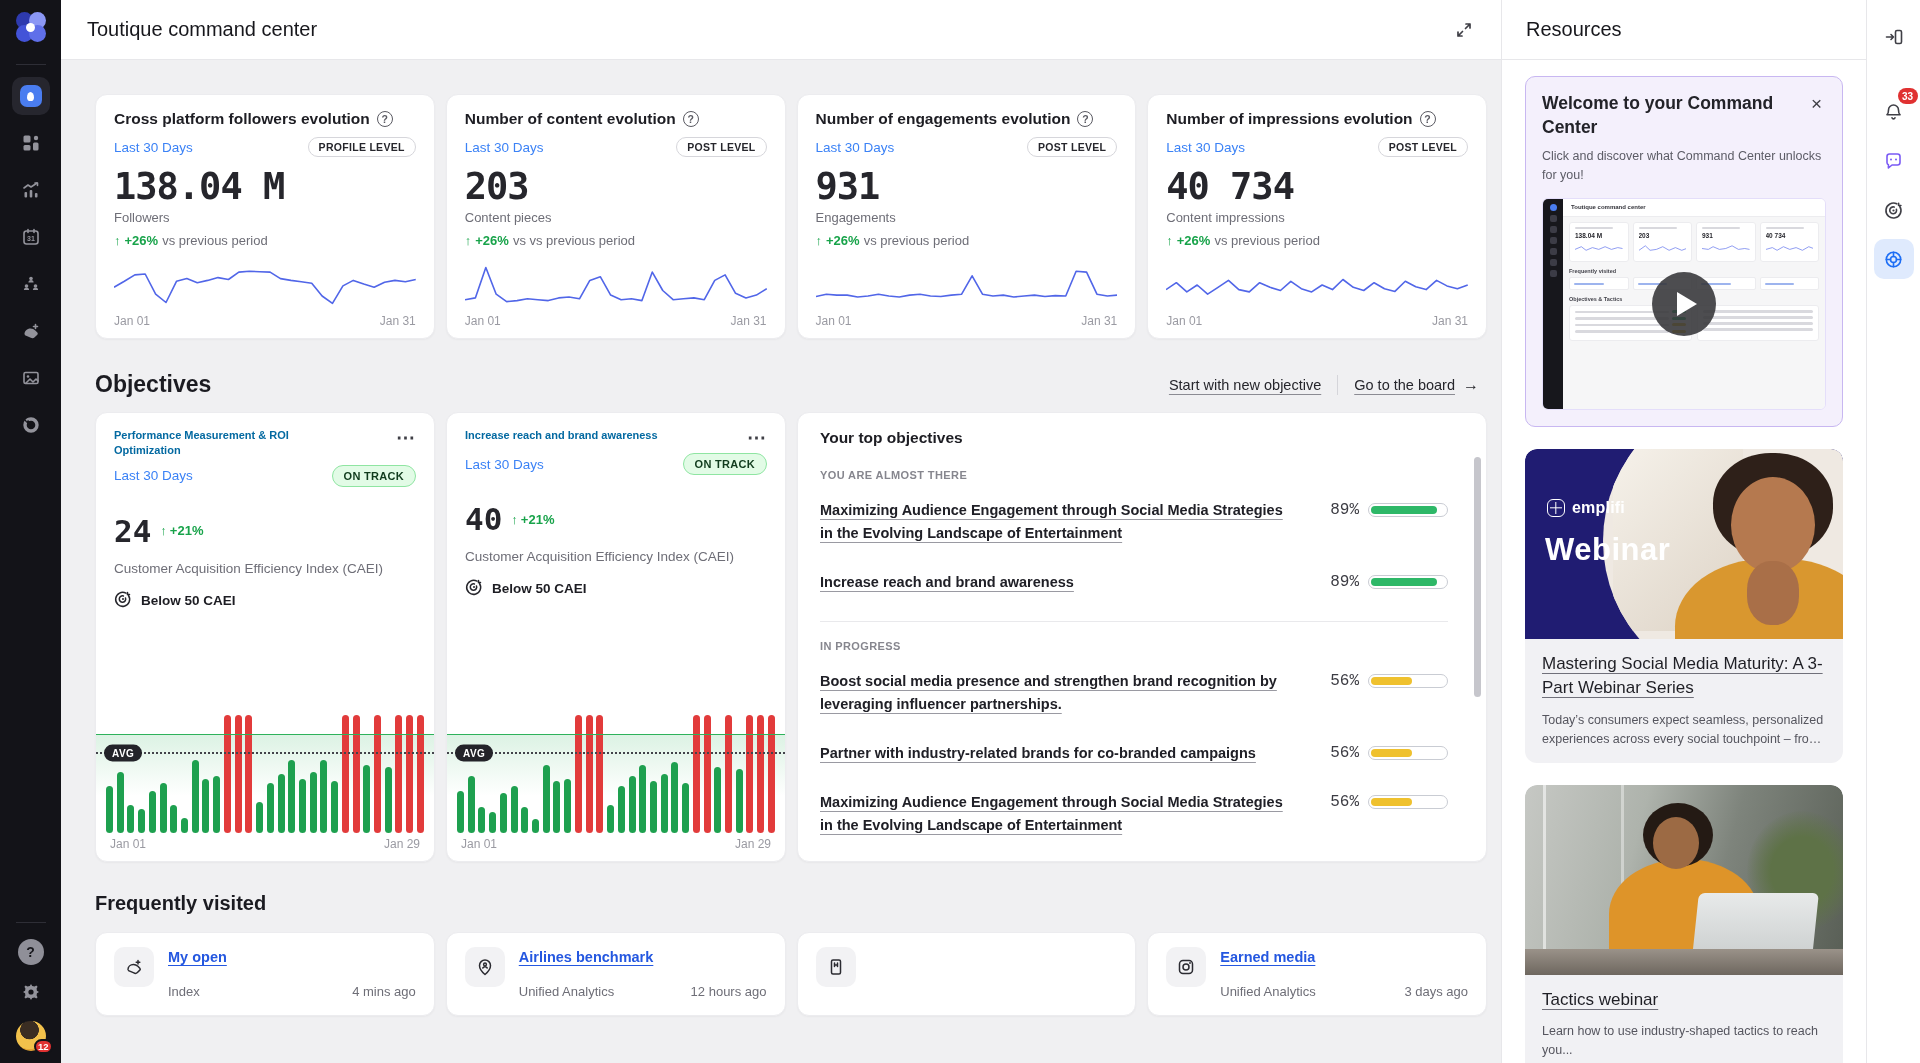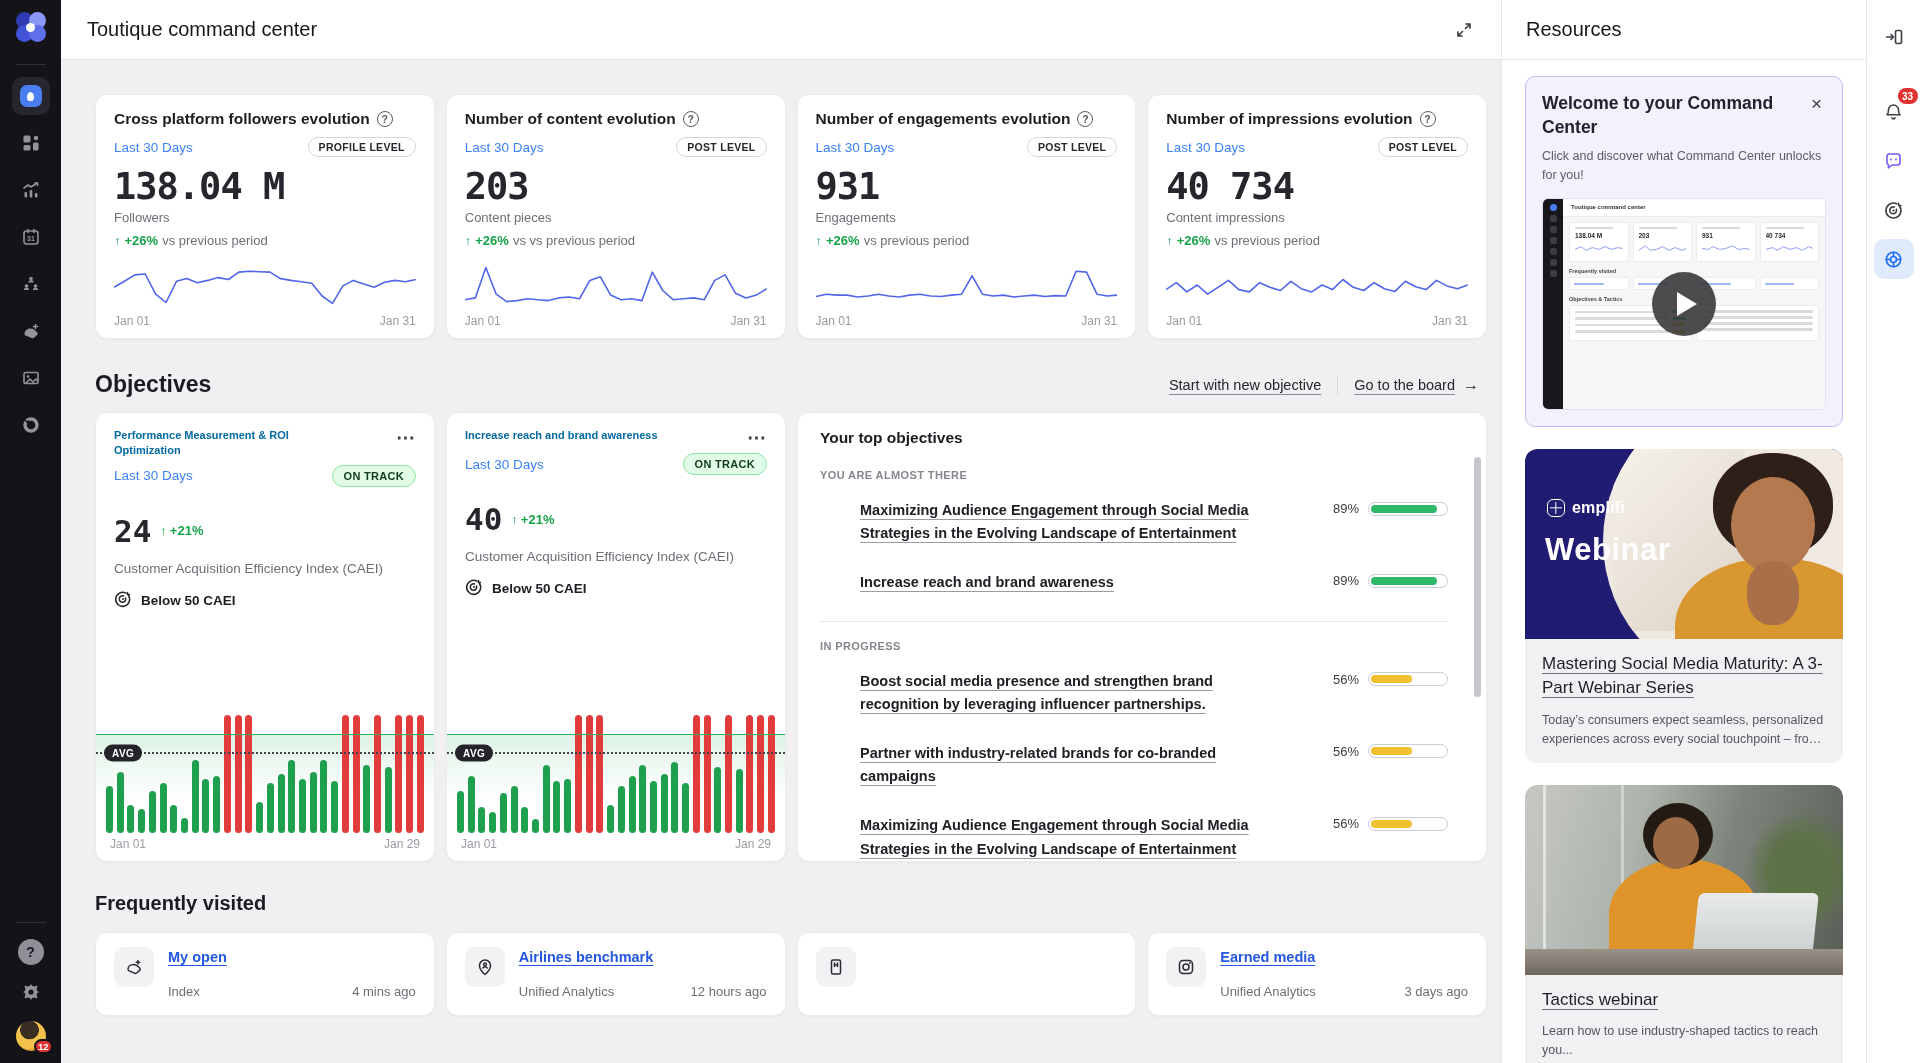--- a/index.html
+++ b/index.html
@@ -91,23 +91,23 @@
   .bar.green { background:#1ea04f; }
   .bar.red { background:#e23b3b; height:100% !important; }
   .bar-x-labels { display:flex; justify-content:space-between; font-size:12px; color:#9a9aa2; padding:4px 14px 10px; }
 
   
   .top-obj-panel { flex:1; background:#fff; border:1px solid #ececef; border-radius:12px; box-shadow:0 1px 2px rgba(20,20,25,.04); padding:16px 10px 10px 22px; position:relative; overflow:hidden; }
   .panel-title { font-size:15.5px; font-weight:700; color:#1d1d23; }
   .panel-list { margin-top:22px; padding-right:28px; }
   .group-label { font-size:11px; font-weight:700; letter-spacing:.4px; color:#86868e; margin-bottom:18px; }
   .obj-item { display:flex; align-items:flex-start; margin-bottom:26px; }
-  .obj-item-link { flex:1; font-size:14.5px; font-weight:700; color:#202027; line-height:1.6; text-decoration:underline; text-underline-offset:4px; text-decoration-color:#9a9aa2; cursor:pointer; padding-right:40px;margin-left:40px; }
+  .obj-item-link { flex:1; font-size:14.5px; font-weight:700; color:#202027; line-height:1.6; text-decoration:underline; text-underline-offset:4px; text-decoration-color:#9a9aa2; cursor:pointer; padding-right:40px; }
   .obj-item-right { display:flex; align-items:center; gap:9px; margin-top:2px; }
-  .pct { font-size:13px; color:#3c3c43; font-family:Liberation Sans, sans-serif; }
+  .pct { font-size:16px; color:#3c3c43; font-family:Liberation Mono, monospace; }
   .pbar { width:80px; height:14px; border:1.5px solid #c9ccd3; border-radius:8px; padding:2px; background:#fff; }
   .pbar-fill { height:100%; border-radius:5px; }
   .pbar-fill.green { background:#2eb868; }
   .pbar-fill.yellow { background:#efc12e; }
   .list-div { height:1px; background:#e9e9ec; margin:4px 0 18px; }
   .scroll-thumb { position:absolute; right:5px; top:44px; width:7px; height:240px; border-radius:4px; background:#c6c6cc; cursor:grab; }
 
   
   .fv-head { margin-top:30px; }
   .fv-row { display:flex; gap:11px; margin-top:17px; }

